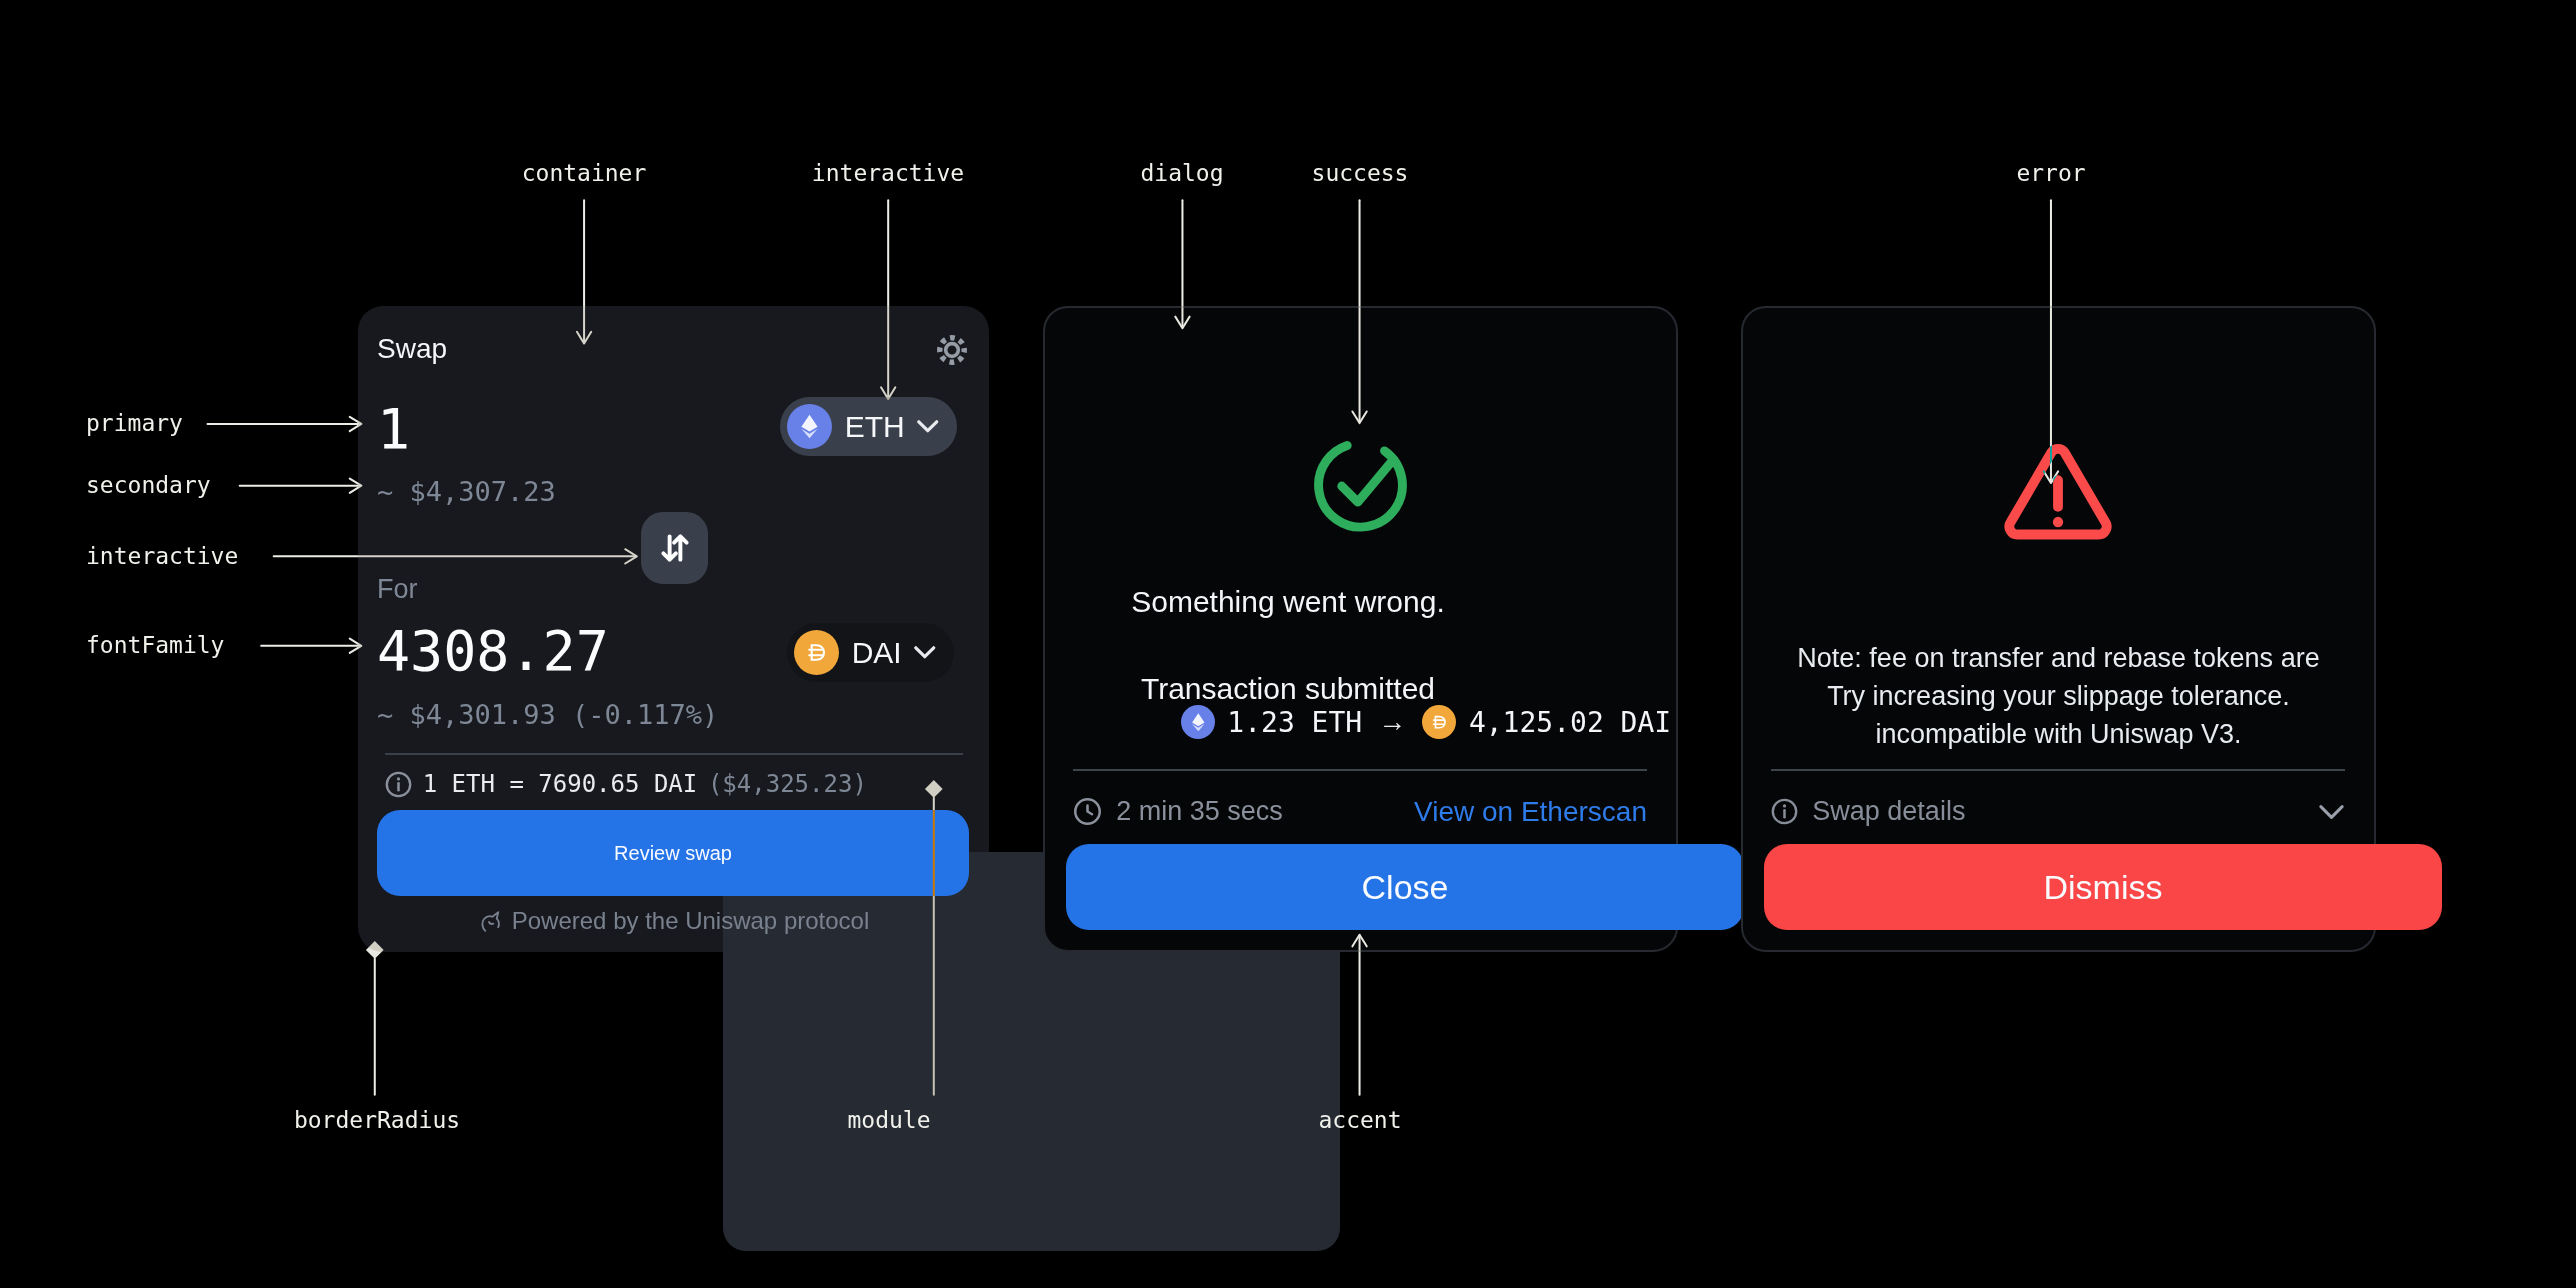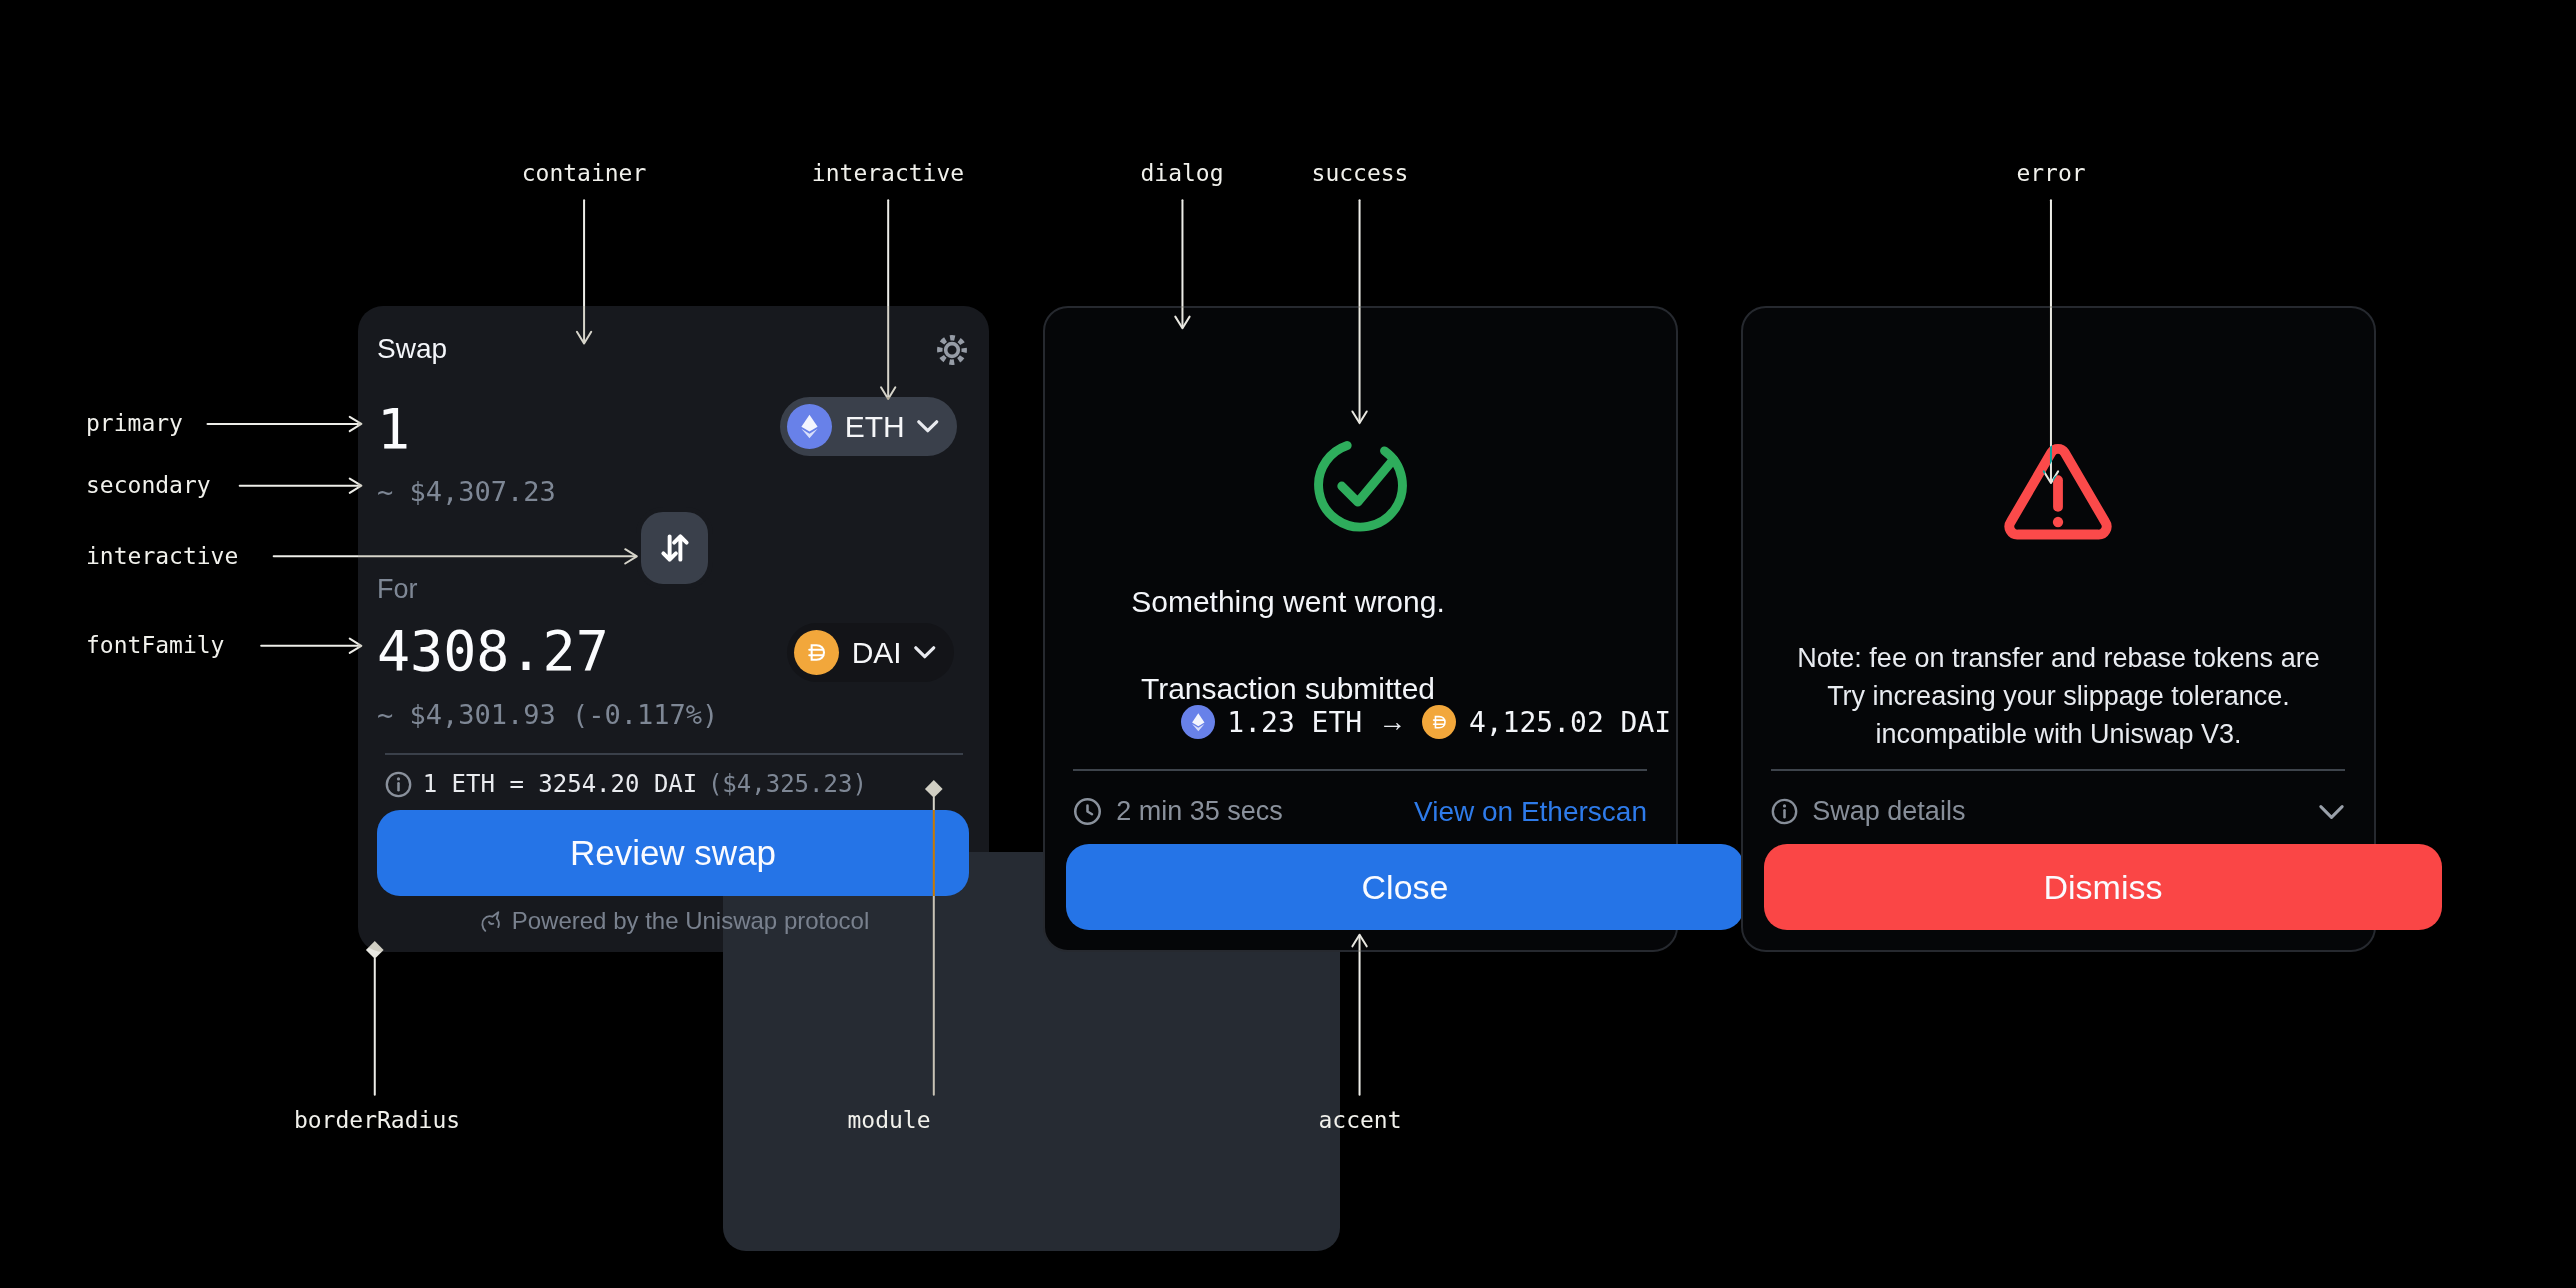--- a/index.html
+++ b/index.html
@@ -33,21 +33,21 @@
   .token-circle{width:45px;height:45px;border-radius:50%;display:flex;align-items:center;justify-content:center;flex:0 0 auto;}
   .eth-bg{background:#6881E9;}
   .dai-bg{background:#F2A73B;}
   .pill-label{font-size:30px;color:#F6F7F9;}
   .mod-divider{position:absolute;left:385px;top:753px;width:578px;height:1.8px;background:#3A404A;}
   .rate-row{position:absolute;left:385px;top:767px;width:578px;height:34px;display:flex;align-items:center;gap:10.7px;}
   .rate-main{font-size:24px;color:#E9EBEF;}
   .rate-fiat{font-size:24px;color:#7E8795;}
   .btn{position:absolute;border-radius:23px;display:flex;align-items:center;justify-content:center;
        color:#FAFBFF;cursor:pointer;}
-  #review-btn{left:377px;top:810px;width:592px;height:86px;background:#2574E7;font-size:35px;font-weight:500;}
+  #review-btn{left:377px;top:810px;width:592px;height:86px;background:#2574E7;font-size:20px;font-weight:500;}
   .powered{position:absolute;left:358px;top:907px;width:631px;display:flex;align-items:center;
            justify-content:center;gap:9px;color:#79818E;font-size:24px;}
   .arrows-btn{position:absolute;left:636px;top:507px;width:77px;height:82px;border-radius:27px;
               background:#3A404B;border:5.4px solid #17191E;box-sizing:border-box;display:flex;
               align-items:center;justify-content:center;cursor:pointer;}
 
   
   .dlg-title{position:absolute;left:0;width:100%;text-align:center;font-size:30px;font-weight:500;color:#F3F5F9;}
   .dlg-divider{position:absolute;top:769px;width:574px;height:1.8px;background:#3E444C;}
   .meta-row{position:absolute;top:792px;width:574px;height:39px;display:flex;align-items:center;}
@@ -150,21 +150,21 @@
   </div>
 
   <div class="mod-divider"></div>
 
   <div class="rate-row">
     <svg width="27" height="27" viewBox="0 0 30 30">
       <circle cx="15" cy="15" r="13" fill="none" stroke="#8A919C" stroke-width="2.6"></circle>
       <line x1="15" y1="13.5" x2="15" y2="21.5" stroke="#8A919C" stroke-width="2.8" stroke-linecap="round"></line>
       <circle cx="15" cy="8.8" r="1.8" fill="#8A919C"></circle>
     </svg>
-    <span class="rate-main mono">1 ETH = 3254.20 DAI</span>
+    <span class="rate-main mono">1 ETH = 7690.65 DAI</span>
     <span class="rate-fiat mono">($4,325.23)</span>
   </div>
 
   <div id="review-btn" class="btn">Review swap</div>
 
   <div class="powered">
     <svg width="25" height="25" viewBox="0 0 24 24">
       <g fill="none" stroke="#79818E" stroke-width="1.8" stroke-linecap="round" stroke-linejoin="round">
         <path d="M7 21 C3.8 18 3.2 12.6 5.8 9.6 C8 7 11.2 6.4 13.8 7.4 L19.5 3 L18 9.2 C20 11.2 20.6 14.4 19.4 17.4"></path>
         <path d="M10.5 12.5 c.8 1.6 2.6 2.2 4.2 1.6"></path>

